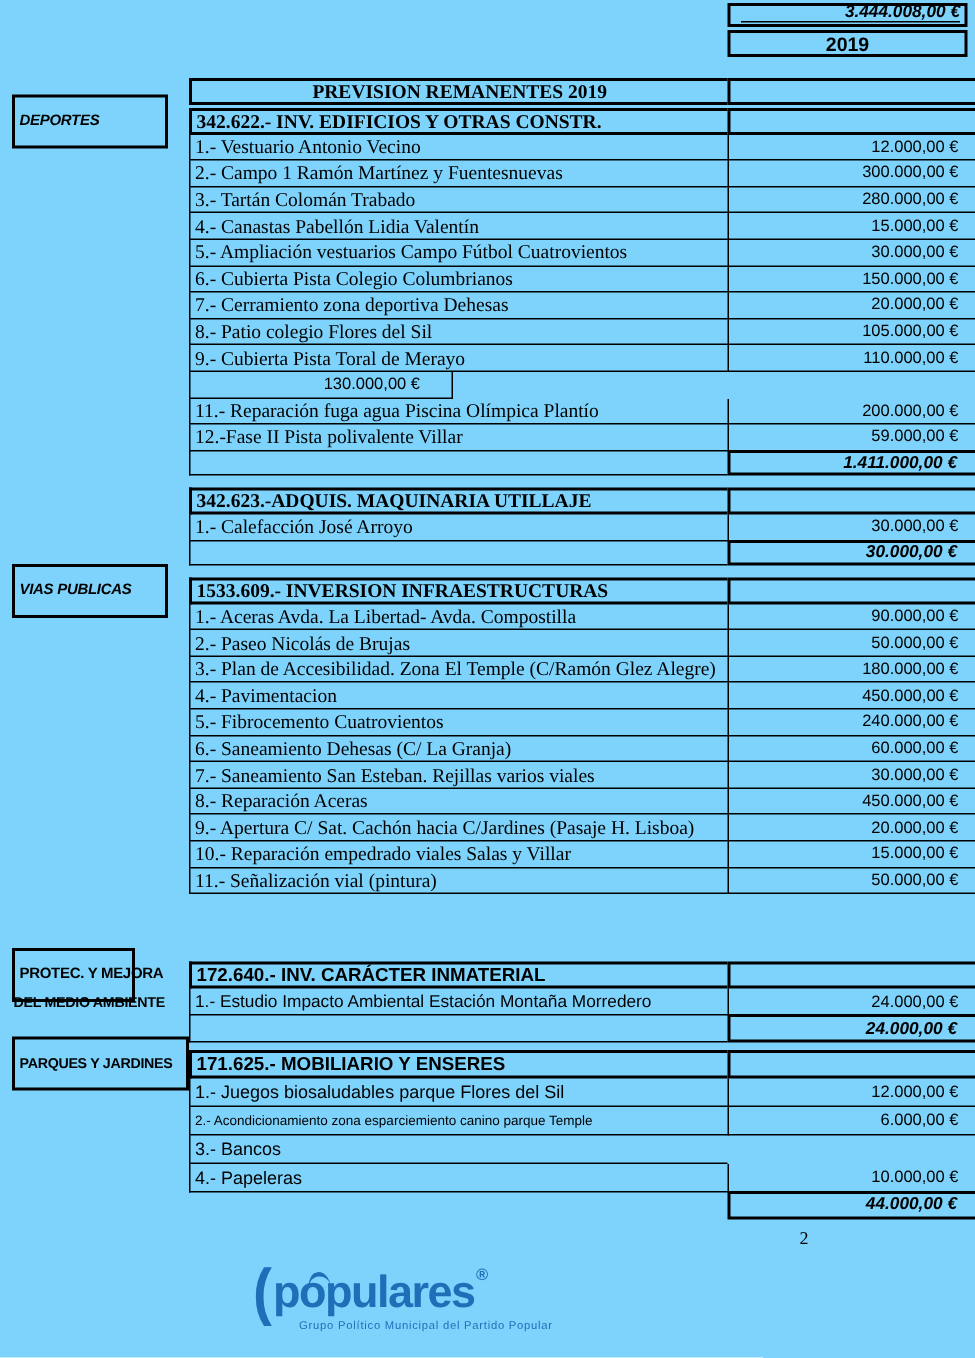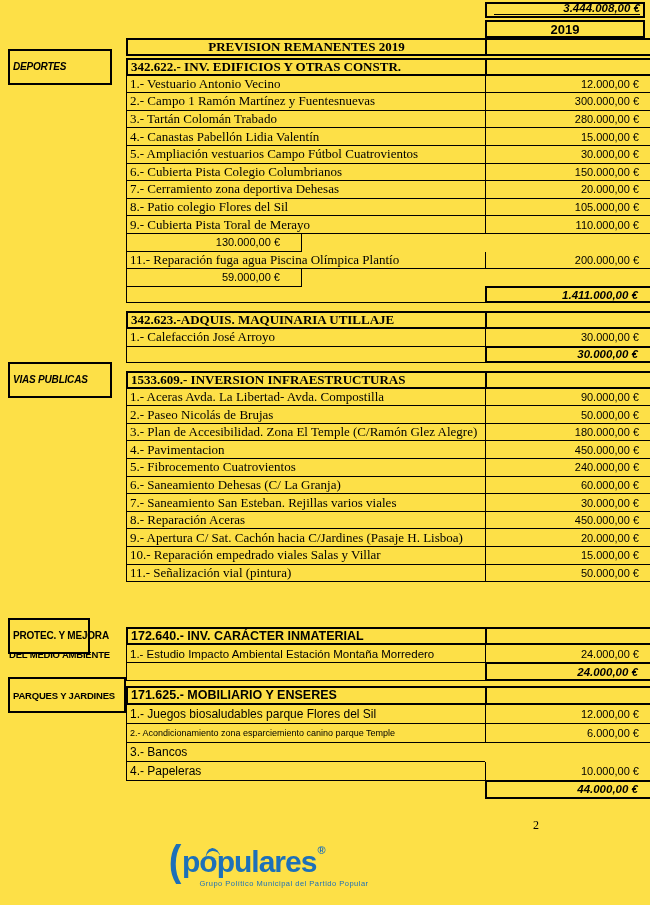--- a/index.html
+++ b/index.html
@@ -1,16 +1,16 @@
 <!DOCTYPE html>
 <html><head>
 <meta charset="utf-8">
 <style>
   html,body { margin:0; padding:0; background:#ffffff; }
-  .page { position:relative; width:650px; height:905px; background:#fde047; color:#000; overflow:hidden;
+  .page { position:relative; width:650px; height:905px; background:#7dd3fc; color:#000; overflow:hidden;
           font-family:"Liberation Serif", serif; }
   .content { padding:2px 0 0 8px; }
 
   .row { display:flex; }
   .cell { box-sizing:border-box; flex:none; display:flex; align-items:center; }
   .cell.label  { width:118px; }
   .cell.main   { width:359px; padding-left:3px; }
   .cell.amount { width:176px; justify-content:flex-end; padding-right:21px;
                  font-family:"Liberation Sans", sans-serif; font-size:11px; }
 
@@ -18,21 +18,21 @@
   .grand-total-box { margin-left:477px; width:160px; height:16px; border:2px solid #000; box-sizing:border-box;
                      display:flex; align-items:flex-end; justify-content:flex-end; padding:0 3px 1px 3px; }
   .grand-total-underline { display:block; width:146px; border-bottom:1.5px solid #000; text-align:right;
                      font-family:"Liberation Sans", sans-serif; font-weight:bold; font-style:italic;
                      font-size:11.5px; line-height:12px; }
   .year-box { margin-left:477px; margin-top:2px; width:160px; height:18px; border:2px solid #000; box-sizing:border-box;
               display:flex; align-items:center; justify-content:center;
               font-family:"Liberation Sans", sans-serif; font-weight:bold; font-size:13px; }
 
   
-  .title-row { margin-top:0; height:18px; }
+  .title-row { margin-top:14px; height:18px; }
   .title-row .cell.main { border:2px solid #000; border-right:none; justify-content:center; padding-left:0;
                           font-weight:bold; font-size:13px; }
   .title-row .cell.amount { border:2px solid #000; }
 
   
   .section .row { height:17.6px; }
   .s0 { margin-top:2px; }
   .header-row .cell.main { border:2px solid #000; border-right:none; font-weight:bold; font-size:13px; }
   .header-row .cell.amount { border:2px solid #000; }
   .item-row .cell.main { border-left:1px solid #000; border-bottom:1px solid #000; font-size:13px; }
@@ -170,20 +170,21 @@
   </div>
 
   <div class="row item-row">
     <div class="cell label"></div>
     <div class="cell main item-label">11.- Reparación fuga agua Piscina Olímpica Plantío</div>
     <div class="cell amount item-amount">200.000,00 €</div>
   </div>
 
   <div class="row item-row">
     <div class="cell label"></div>
+    <div class="cell main item-label">12.-Fase II Pista polivalente Villar</div>
     <div class="cell amount item-amount">59.000,00 €</div>
   </div>
 <div class="row subtotal-row">
       <div class="cell label"></div>
       <div class="cell main"></div>
       <div class="cell amount subtotal-cell">1.411.000,00 €</div>
     </div>
   </div>
 
   <div class="section s1">

